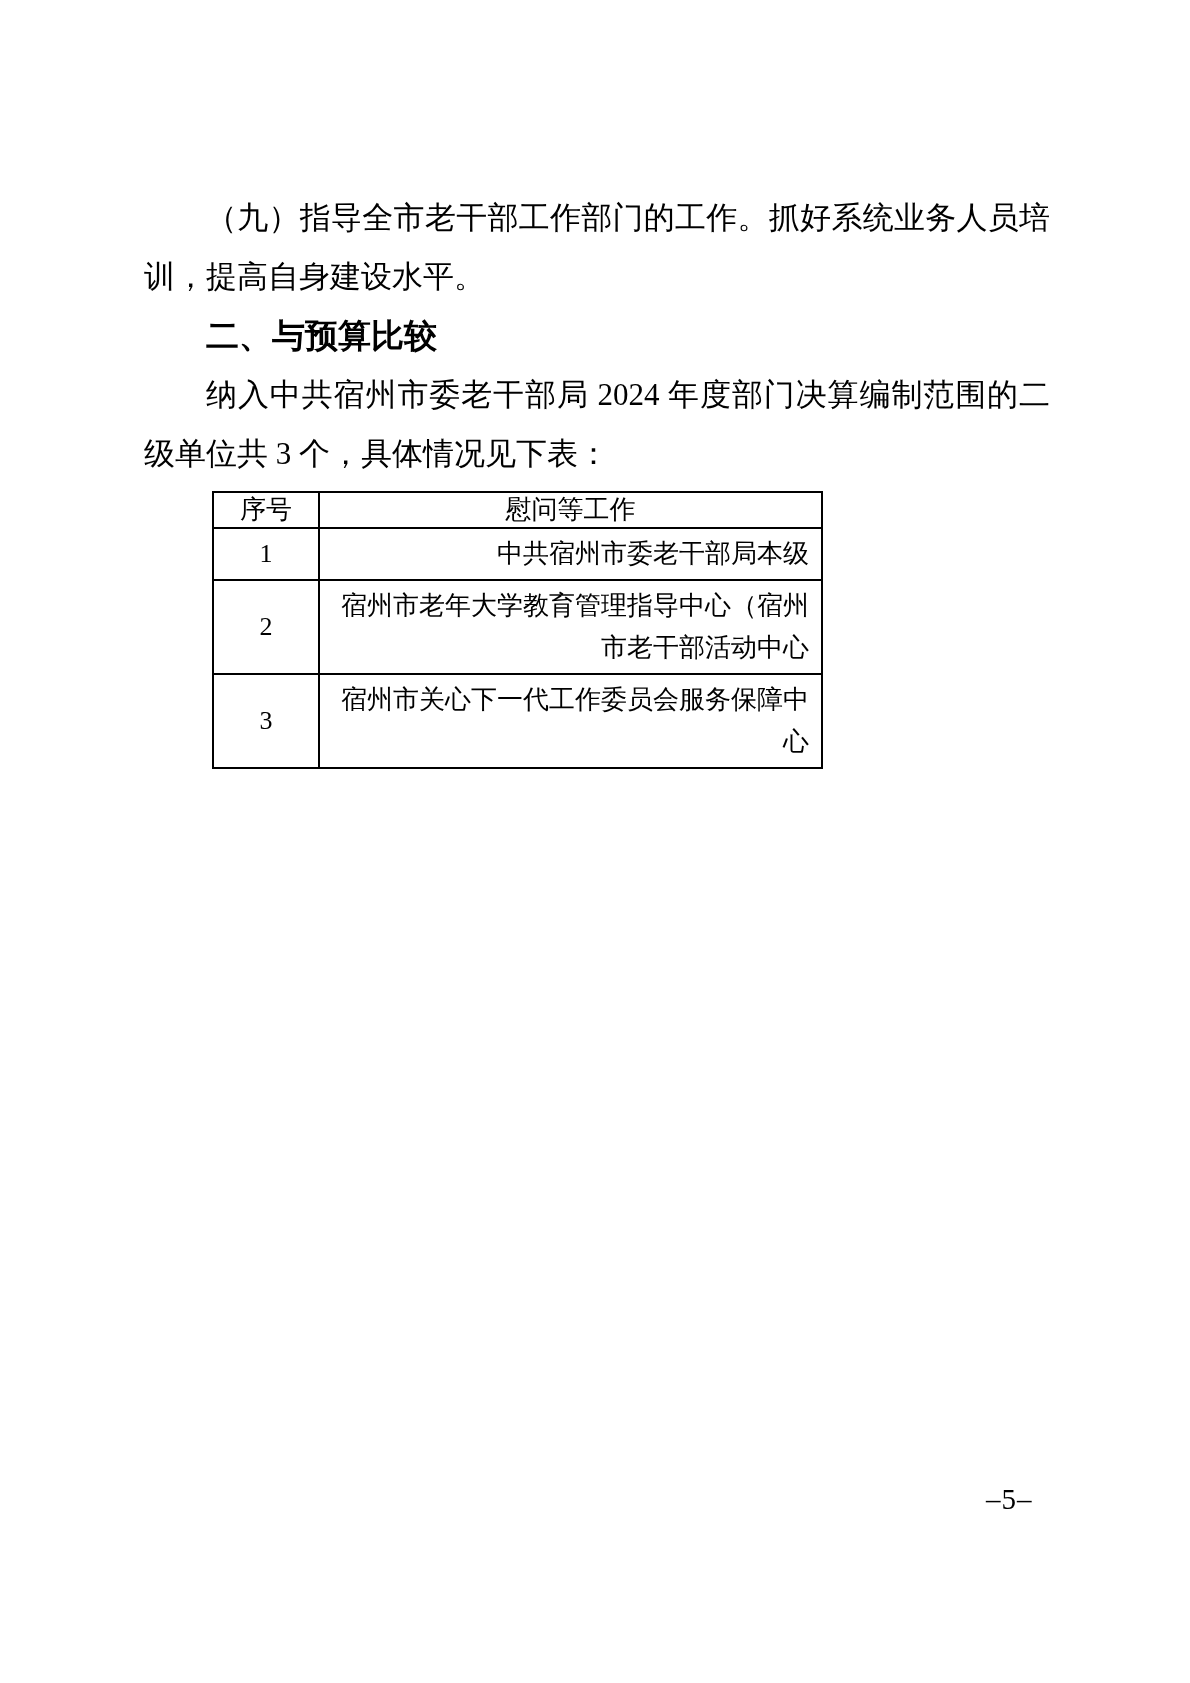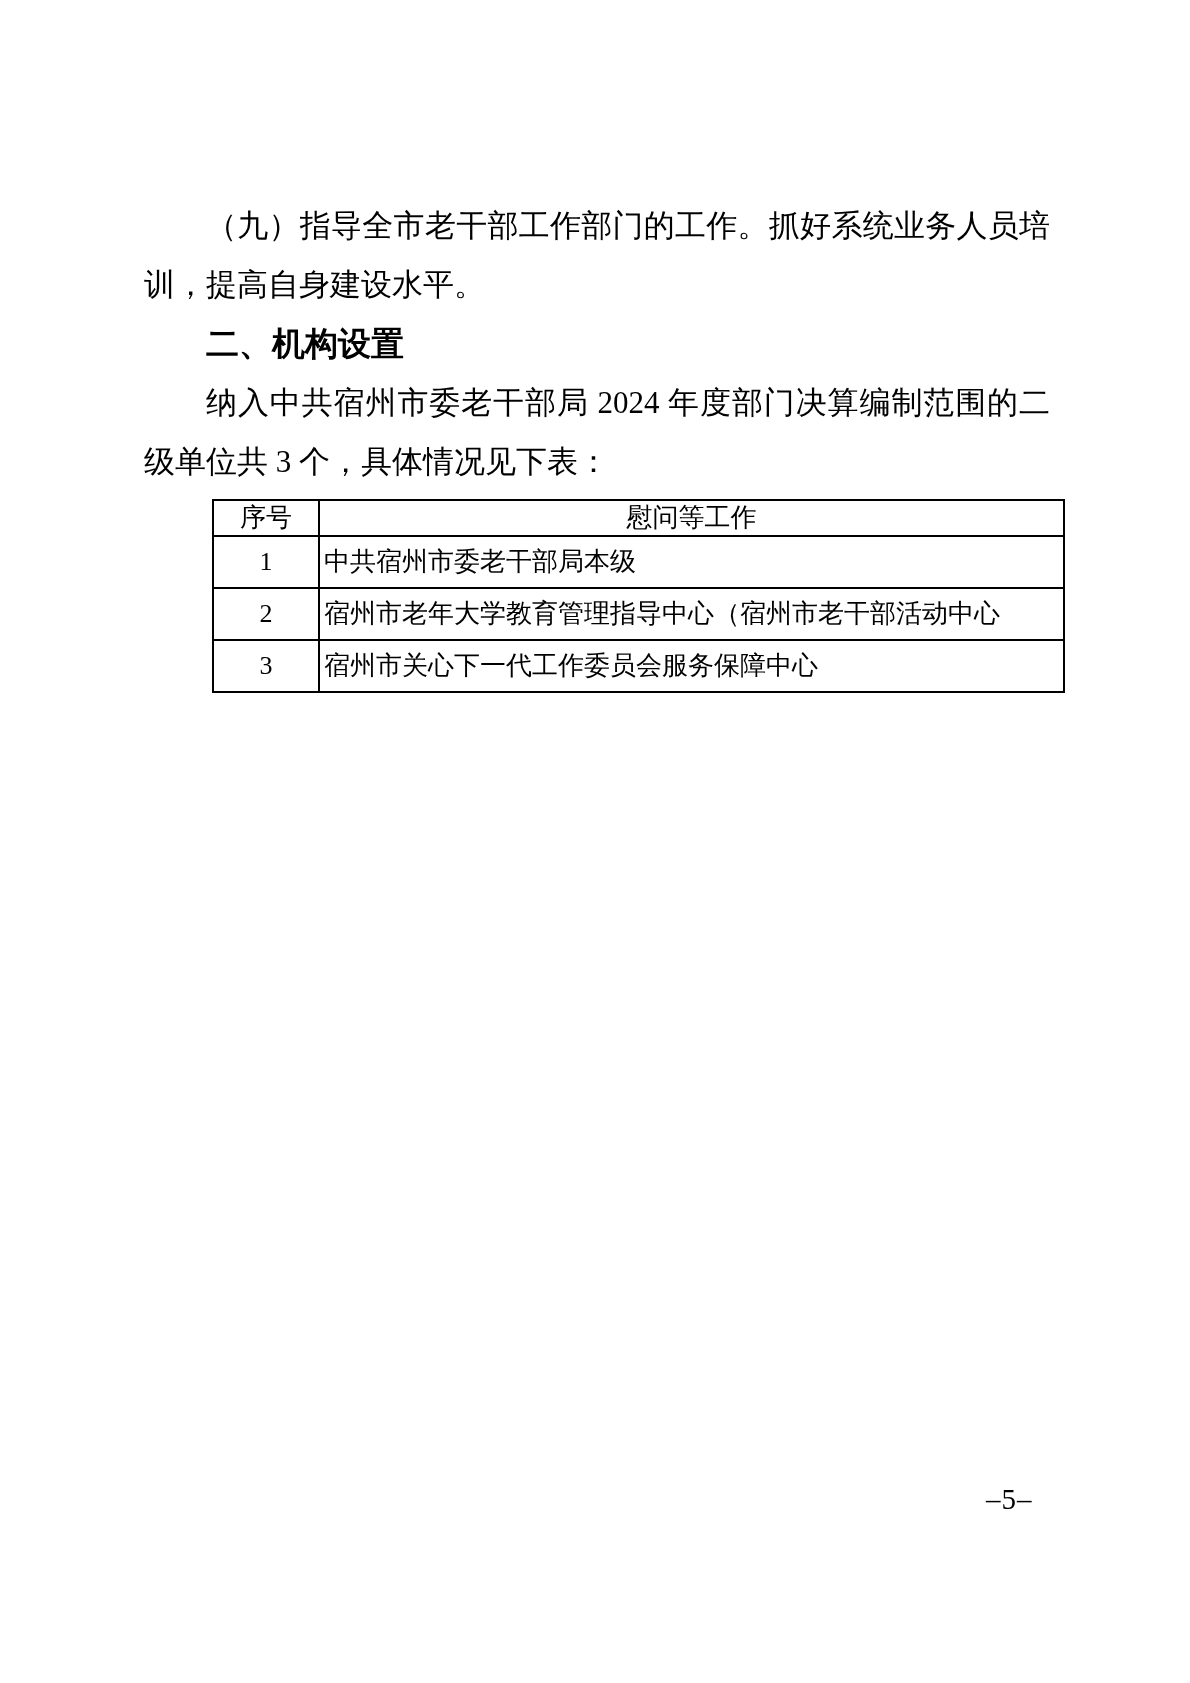--- a/index.html
+++ b/index.html
@@ -11,21 +11,21 @@
     position: relative;
     width: 1190px;
     height: 1683px;
     overflow: hidden;
     color: #000000;
     font-family: "Liberation Serif", "DejaVu Serif", serif;
   }
   .content {
     position: absolute;
     left: 144px;
-    top: 196px;
+    top: 188px;
     width: 906px;
   }
   .para {
     margin: 0;
     font-size: 31px;
     line-height: 59px;
     text-align: justify;
     text-justify: inter-character;
     text-indent: 2em;
     font-family: "Liberation Serif", "DejaVu Serif", serif;
@@ -36,44 +36,44 @@
     line-height: 59px;
     font-weight: bold;
     text-indent: 1.88em;
     font-family: "Liberation Sans", "DejaVu Sans", sans-serif;
   }
   table.units {
     border-collapse: collapse;
     table-layout: fixed;
     margin-left: 68px;
     margin-top: 8px;
-    width: 853px;
+    width: 611px;
   }
   .units th, .units td {
     border: 2px solid #000000;
     font-weight: normal;
     font-size: 26px;
     color: #000000;
     font-family: "Liberation Serif", "DejaVu Serif", serif;
   }
   .units th {
     text-align: center;
     line-height: 30px;
     padding: 2px 4px;
   }
   .units td.serial {
     text-align: center;
     line-height: 36px;
     padding: 2px 4px;
     vertical-align: middle;
   }
   .units td.name {
-    text-align: left;
+    text-align: right;
     line-height: 42px;
-    padding: 4px 4px;
+    padding: 4px 12px;
     vertical-align: middle;
   }
   .page-number {
     position: absolute;
     left: 986px;
     top: 1482px;
     font-size: 29px;
     line-height: 34px;
     letter-spacing: 1px;
     font-family: "Liberation Serif", "DejaVu Serif", serif;
@@ -81,21 +81,21 @@
 </style>
 </head>
 <body>
 
 <div class="content">
 
   <p class="para">（九）指导全市老干部工作部门的工作。抓好系统业务人员培训，提高自身建设水平。</p>
 
 
 
-  <h2 class="heading">二、机构设置</h2>
+  <h2 class="heading">二、与预算比较</h2>
 
 
   <p class="para">纳入中共宿州市委老干部局 2024 年度部门决算编制范围的二级单位共 3 个，具体情况见下表：</p>
 
   <table class="units">
     <colgroup>
       <col style="width:106px">
       <col>
     </colgroup>
     <thead>

